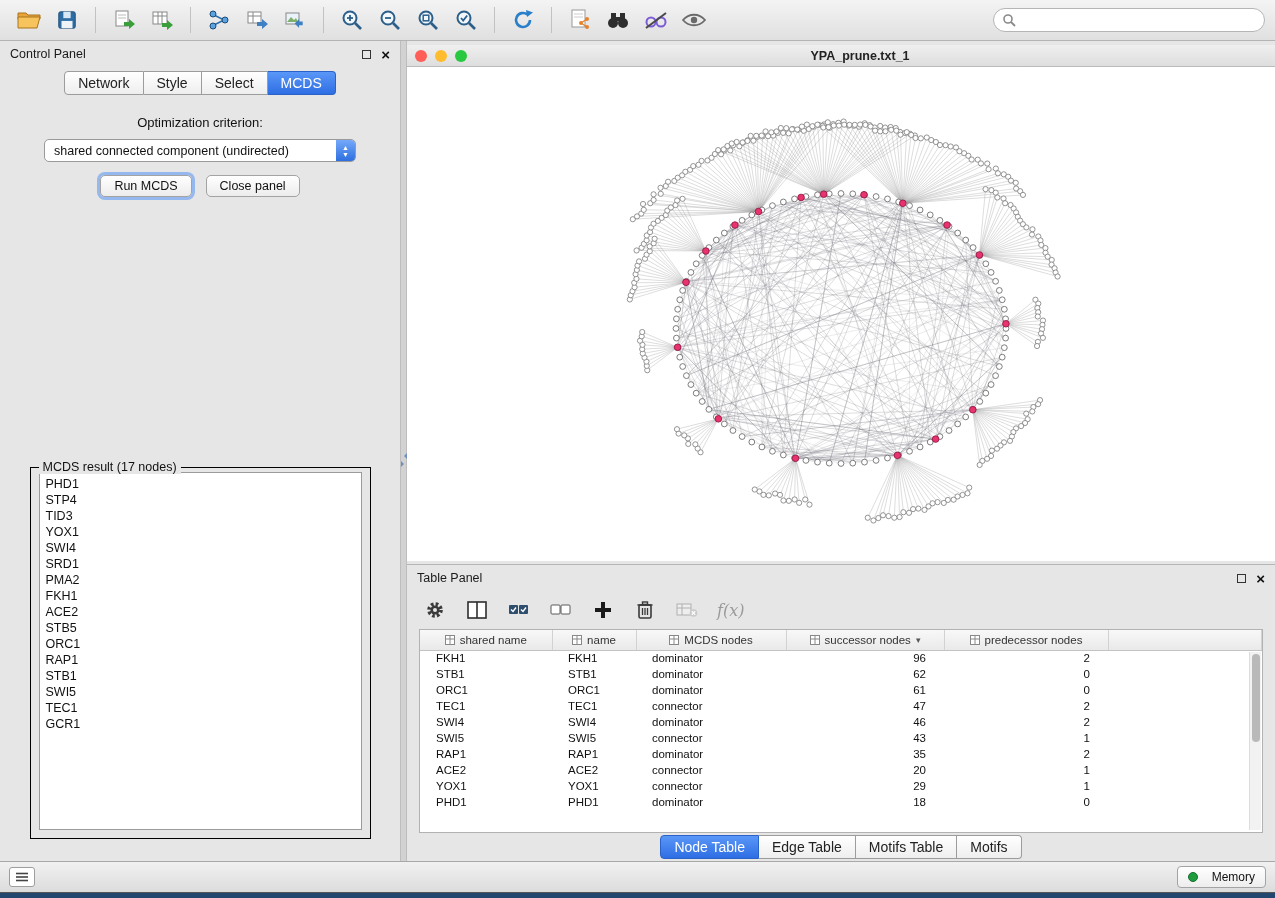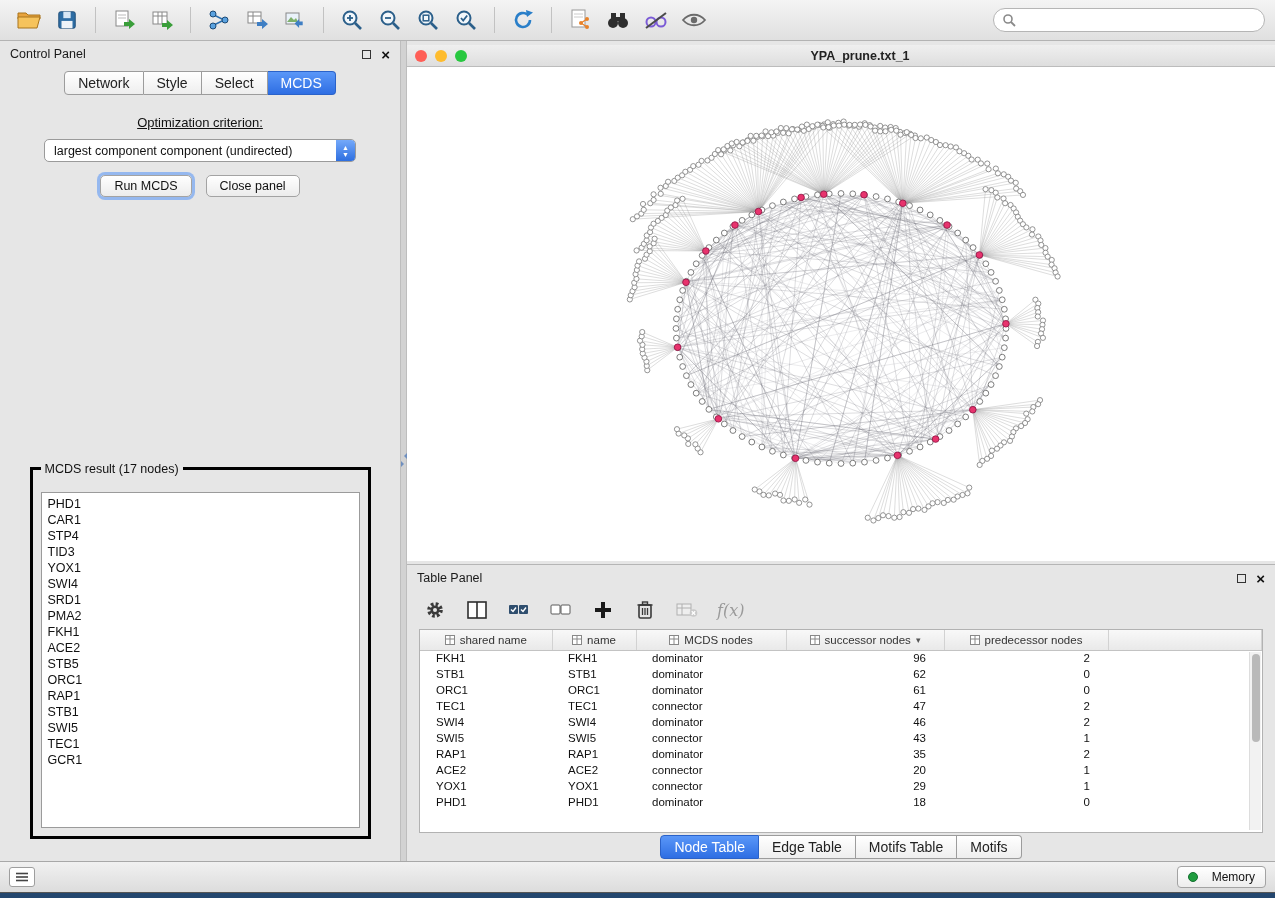--- a/index.html
+++ b/index.html
@@ -31,28 +31,28 @@
   .close-x{font-size:15px;font-weight:bold;color:#111;line-height:9px;}
 
   
   .tab-row{display:flex;justify-content:center;margin-top:4px;}
   .seg-tab{padding:3px 13px;font-size:14px;background:linear-gradient(#ffffff,#eeeeee);border:1px solid #9c9c9c;border-left:none;color:#222;}
   .seg-tab:first-child{border-left:1px solid #9c9c9c;border-radius:4px 0 0 4px;}
   .seg-tab:last-child{border-radius:0 4px 4px 0;}
   .seg-tab.active{background:linear-gradient(#5a97f8,#2e6ee3);border-color:#2a62c9;color:#fff;}
 
   .cp-content{flex:1;display:flex;flex-direction:column;align-items:center;min-height:0;}
-  .opt-label{margin-top:20px;font-size:13px;color:#111;text-decoration:underline;}
+  .opt-label{margin-top:20px;font-size:13px;color:#111;}
   .dropdown{margin-top:9px;width:312px;height:23px;background:#fff;border:1px solid #9a9a9a;border-radius:5px;display:flex;align-items:center;padding-left:9px;font-size:12.5px;color:#111;position:relative;}
   .dropdown .stepper{position:absolute;right:0;top:0;width:19px;height:100%;background:linear-gradient(#74a9fa,#2e6fe0);border-radius:0 4px 4px 0;display:flex;flex-direction:column;align-items:center;justify-content:center;color:#fff;font-size:7px;line-height:7px;}
   .btn-row{margin-top:13px;display:flex;gap:14px;}
   .mac-btn{padding:3px 13px;font-size:12.5px;background:linear-gradient(#ffffff,#ececec);border:1px solid #a3a3a3;border-radius:5px;color:#111;}
   .mac-btn.focused{box-shadow:0 0 0 3px rgba(82,145,245,.55);}
   .cp-spacer{flex:1;}
-  .group-box{flex:0 0 372px;width:341px;margin:0 12px 22px;border:3px solid #000000;position:relative;padding:22px 8px 8px;}
+  .group-box{flex:0 0 372px;width:341px;margin:0 12px 22px;border:1px solid #000000;position:relative;padding:4px 8px 8px;}
   .group-legend{position:absolute;top:-8px;left:8px;background:#e6e6e6;padding:0 4px;font-size:12.5px;color:#111;}
   .result-list{width:100%;height:100%;background:#fff;border:1px solid #9b9b9b;overflow:hidden;padding:3px 6px;font-size:12.5px;line-height:16px;color:#111;}
 
   
   .net-title{height:22px;flex:0 0 22px;background:linear-gradient(#efefef,#dedede);border-bottom:1px solid #bcbcbc;position:relative;display:flex;align-items:center;padding:0 8px;}
   .lights{display:flex;gap:8px;}
   .light{width:12px;height:12px;border-radius:50%;}
   .net-title .title-text{position:absolute;left:0;right:0;text-align:center;font-size:12.5px;font-weight:bold;color:#222;padding-left:38px;}
   .net-view{flex:1;background:#fff;position:relative;min-height:0;}
   .net-view svg{position:absolute;left:0;top:0;width:100%;height:100%;}
@@ -234,36 +234,35 @@
       </div>
       <div class="tab-row">
         <span class="seg-tab">Network</span>
         <span class="seg-tab">Style</span>
         <span class="seg-tab">Select</span>
         <span class="seg-tab active">MCDS</span>
       </div>
       <div class="cp-content">
         <div class="opt-label">Optimization criterion:</div>
         <div class="dropdown">
-          <span>largest component component (undirected)</span>
+          <span>shared connected component (undirected)</span>
           <span class="stepper">
               <span>▲</span>
               <span>▼</span>
             </span>
         </div>
         <div class="btn-row">
           <button class="mac-btn focused">Run MCDS</button>
           <button class="mac-btn">Close panel</button>
         </div>
         <div class="cp-spacer"></div>
         <div class="group-box">
           <span class="group-legend">MCDS result (17 nodes)</span>
           <div class="result-list">
               <div>PHD1</div>
-              <div>CAR1</div>
               <div>STP4</div>
               <div>TID3</div>
               <div>YOX1</div>
               <div>SWI4</div>
               <div>SRD1</div>
               <div>PMA2</div>
               <div>FKH1</div>
               <div>ACE2</div>
               <div>STB5</div>
               <div>ORC1</div>

